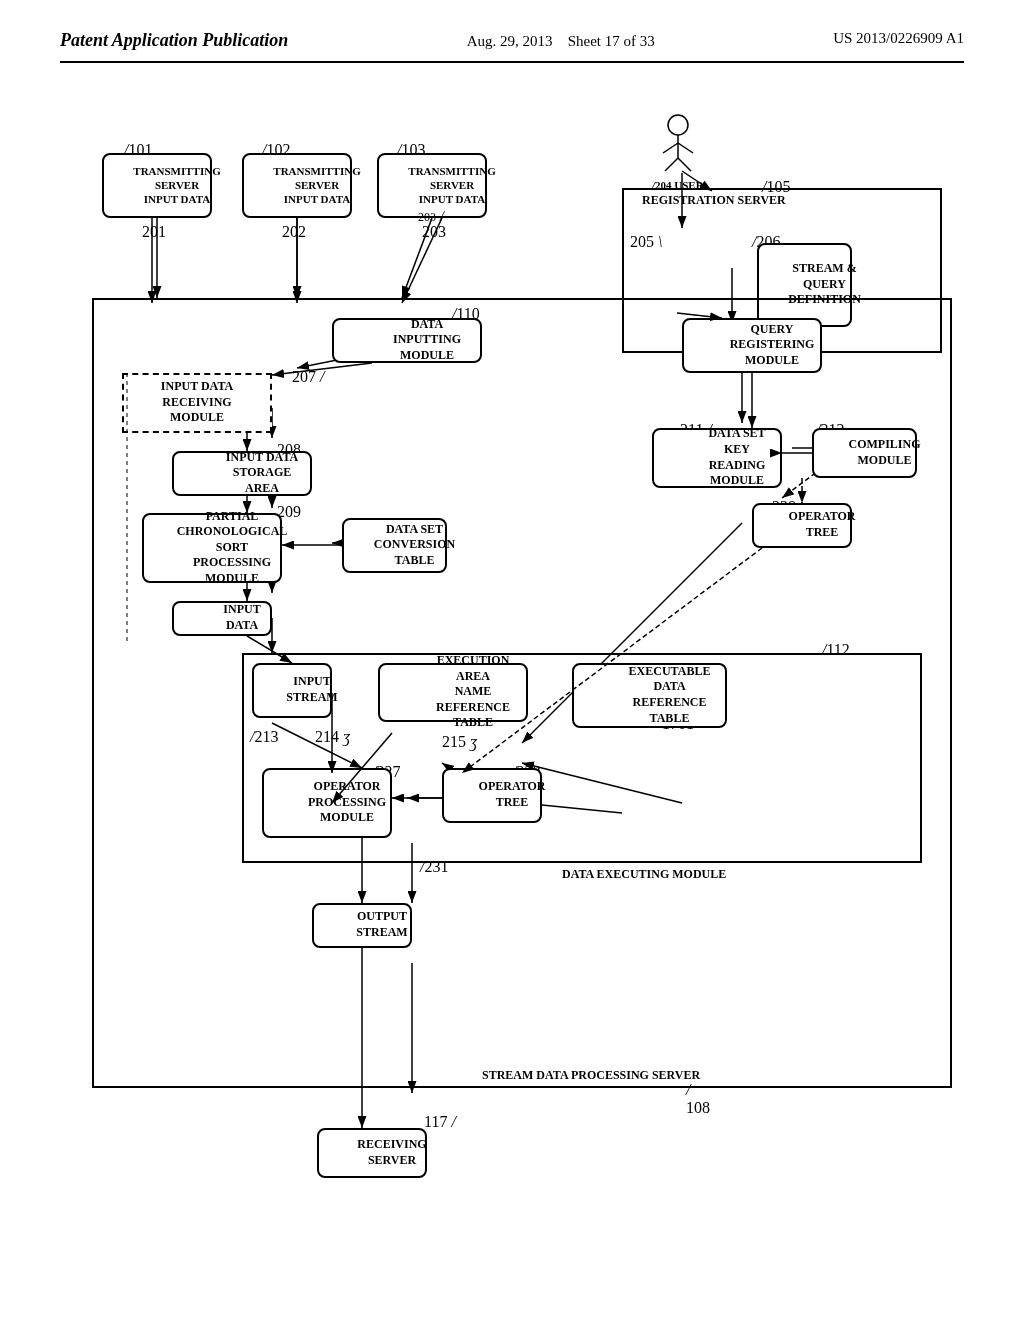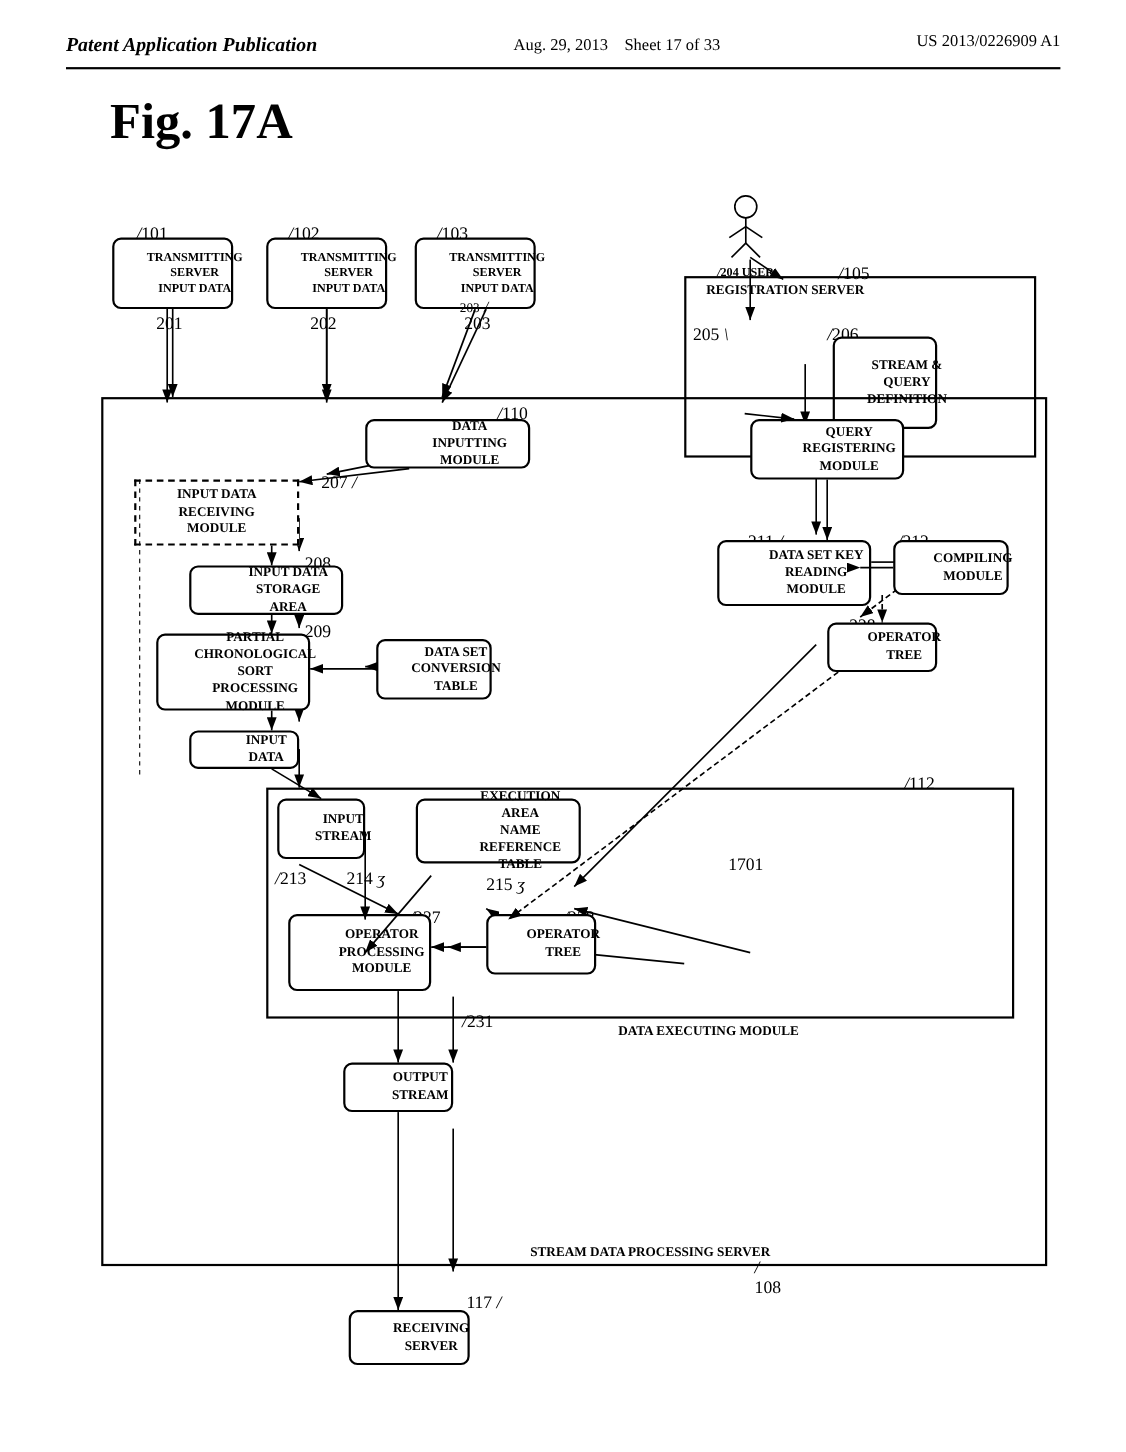--- a/index.html
+++ b/index.html
@@ -133,21 +133,20 @@
 
   <div class="header">
     <div class="header-left">Patent Application Publication</div>
     <div class="header-center">
       <span>Aug. 29, 2013</span>&nbsp;&nbsp;&nbsp;
       <span>Sheet 17 of 33</span>
     </div>
     <div class="header-right">US 2013/0226909 A1</div>
   </div>
 
-  <div class="fig-label">Fig. 17A</div>
 
   <div class="diagram">
 
     <svg class="arrows-svg" xmlns="http://www.w3.org/2000/svg">
       <defs>
         <marker id="arrowhead" markerWidth="8" markerHeight="6" refX="8" refY="3" orient="auto">
           <polygon points="0 0, 8 3, 0 6" fill="#000"></polygon>
         </marker>
         <marker id="arrowhead-rev" markerWidth="8" markerHeight="6" refX="0" refY="3" orient="auto">
           <polygon points="8 0, 0 3, 8 6" fill="#000"></polygon>
@@ -294,21 +293,21 @@
       DATA SET<br>CONVERSION<br>TABLE
     </div>
 
     <div class="box box-rounded" style="top:518px; left:110px; width:100px; height:35px;">
       INPUT DATA
     </div>
 
     <div class="ref" style="top:338px; left:618px;">
       211 <span style="font-style:italic;">/</span>
     </div>
-    <div class="box box-rounded" style="top:345px; left:590px; width:140px; height:60px;">
+    <div class="box box-rounded" style="top:345px; left:590px; width:130px; height:60px;">
       DATA SET KEY<br>READING<br>MODULE
     </div>
 
     <div class="ref" style="top:338px; left:754px;">
       <span style="font-style:italic;">/</span>212
     </div>
     <div class="box box-rounded" style="top:345px; left:750px; width:105px; height:50px;">
       COMPILING<br>MODULE
     </div>
 
@@ -332,20 +331,23 @@
       INPUT<br>STREAM
     </div>
     <div class="ref" style="top:645px; left:253px;">214 <span style="font-style:italic;">ʒ</span></div>
 
     <div class="ref" style="top:650px; left:380px;">215 <span style="font-style:italic;">ʒ</span></div>
     <div class="box box-rounded" style="top:580px; left:316px; width:150px; height:59px;">
       EXECUTION AREA<br>NAME REFERENCE<br>TABLE
     </div>
 
     <div class="ref" style="top:632px; left:600px;text-align:right;">1701</div>
+    <div class="box box-rounded" style="top:580px; left:510px; width:155px; height:65px;">
+      EXECUTABLE DATA<br>REFERENCE TABLE
+    </div>
 
     <div class="ref" style="top:680px; left:310px;">
       <span style="font-style:italic;">/</span>227
     </div>
     <div class="box box-rounded" style="top:685px; left:200px; width:130px; height:70px;">
       OPERATOR<br>PROCESSING<br>MODULE
     </div>
 
     <div class="ref" style="top:680px; left:450px;">
       <span style="font-style:italic;">/</span>228

